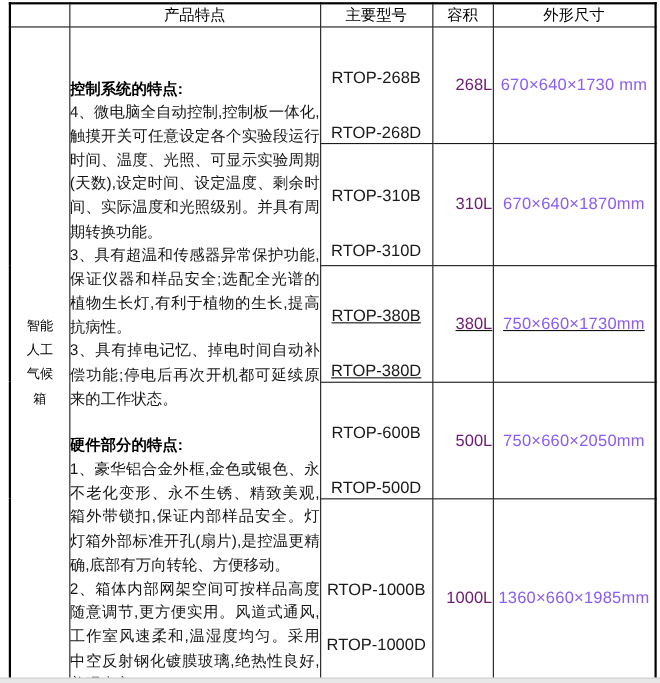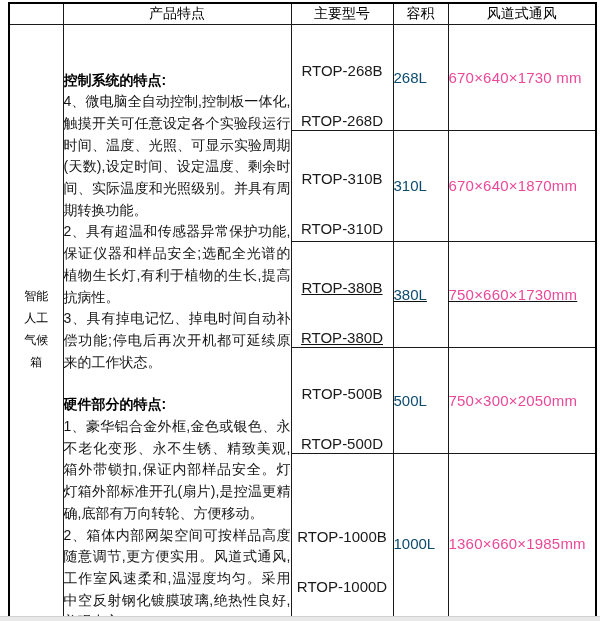--- a/index.html
+++ b/index.html
@@ -85,29 +85,30 @@
     flex-direction: column;
     justify-content: center;
     align-items: center;
     gap: 33px;
     height: 100%;
     font-size: 15px;
     color: #1a1a1a;
     margin-top: 36px;
   }
   td.cap-cell {
-    text-align: left;
+    text-align: right;
     vertical-align: middle;
     font-size: 15px;
-    color: #0c4a6e;
+    color: #701a75;
   }
   td.dims-cell {
+    text-align: center;
     vertical-align: middle;
     font-size: 15px;
-    color: #ec4899;
+    color: #8b5cf6;
     letter-spacing: 0.2px;
   }
   .bottom-strip {
     position: absolute;
     left: 0;
     top: 616px;
     width: 600px;
     height: 5px;
     background: #e8e8e8;
     border-top: 1px solid #d0d0d0;
@@ -125,36 +126,36 @@
           <col class="c-model">
           <col class="c-cap">
           <col class="c-dims">
       </colgroup>
       <thead>
         <tr class="hdr">
           <th></th>
           <th>产品特点</th>
           <th>主要型号</th>
           <th>容积</th>
-          <th>风道式通风</th>
+          <th>外形尺寸</th>
         </tr>
       </thead>
       <tbody>
         <tr class="r1">
           <td class="cat-cell" rowspan="5">
             <div>智能</div>
             <div>人工</div>
             <div>气候</div>
             <div>箱</div>
           </td>
           <td class="features-cell" rowspan="5">
             <div class="features-text">
               <p class="sec-title">控制系统的特点:</p>
               <p>4、微电脑全自动控制,控制板一体化,触摸开关可任意设定各个实验段运行时间、温度、光照、可显示实验周期(天数),设定时间、设定温度、剩余时间、实际温度和光照级别。并具有周期转换功能。</p>
-              <p>2、具有超温和传感器异常保护功能,保证仪器和样品安全;选配全光谱的植物生长灯,有利于植物的生长,提高抗病性。</p>
+              <p>3、具有超温和传感器异常保护功能,保证仪器和样品安全;选配全光谱的植物生长灯,有利于植物的生长,提高抗病性。</p>
               <p>3、具有掉电记忆、掉电时间自动补偿功能;停电后再次开机都可延续原来的工作状态。</p>
               <p class="sec-title sec2-title">硬件部分的特点:</p>
               <p>1、豪华铝合金外框,金色或银色、永不老化变形、永不生锈、精致美观,箱外带锁扣,保证内部样品安全。灯灯箱外部标准开孔(扇片),是控温更精确,底部有万向转轮、方便移动。</p>
               <p>2、箱体内部网架空间可按样品高度随意调节,更方便实用。风道式通风,工作室风速柔和,温湿度均匀。采用中空反射钢化镀膜玻璃,绝热性良好,美观大方。</p>
             </div>
           </td>
           <td class="model-cell">
             <div class="model-stack">
               <span>RTOP-268B</span>
               <span>RTOP-268D</span>
@@ -179,26 +180,26 @@
               <span>RTOP-380B</span>
               <span>RTOP-380D</span>
             </div>
           </td>
           <td class="cap-cell">380L</td>
           <td class="dims-cell">750×660×1730mm</td>
         </tr>
         <tr class="r4">
           <td class="model-cell">
             <div class="model-stack">
-              <span>RTOP-500B</span>
+              <span>RTOP-600B</span>
               <span>RTOP-500D</span>
             </div>
           </td>
           <td class="cap-cell">500L</td>
-          <td class="dims-cell">750×300×2050mm</td>
+          <td class="dims-cell">750×660×2050mm</td>
         </tr>
         <tr class="r5">
           <td class="model-cell">
             <div class="model-stack">
               <span>RTOP-1000B</span>
               <span>RTOP-1000D</span>
             </div>
           </td>
           <td class="cap-cell">1000L</td>
           <td class="dims-cell">1360×660×1985mm</td>

